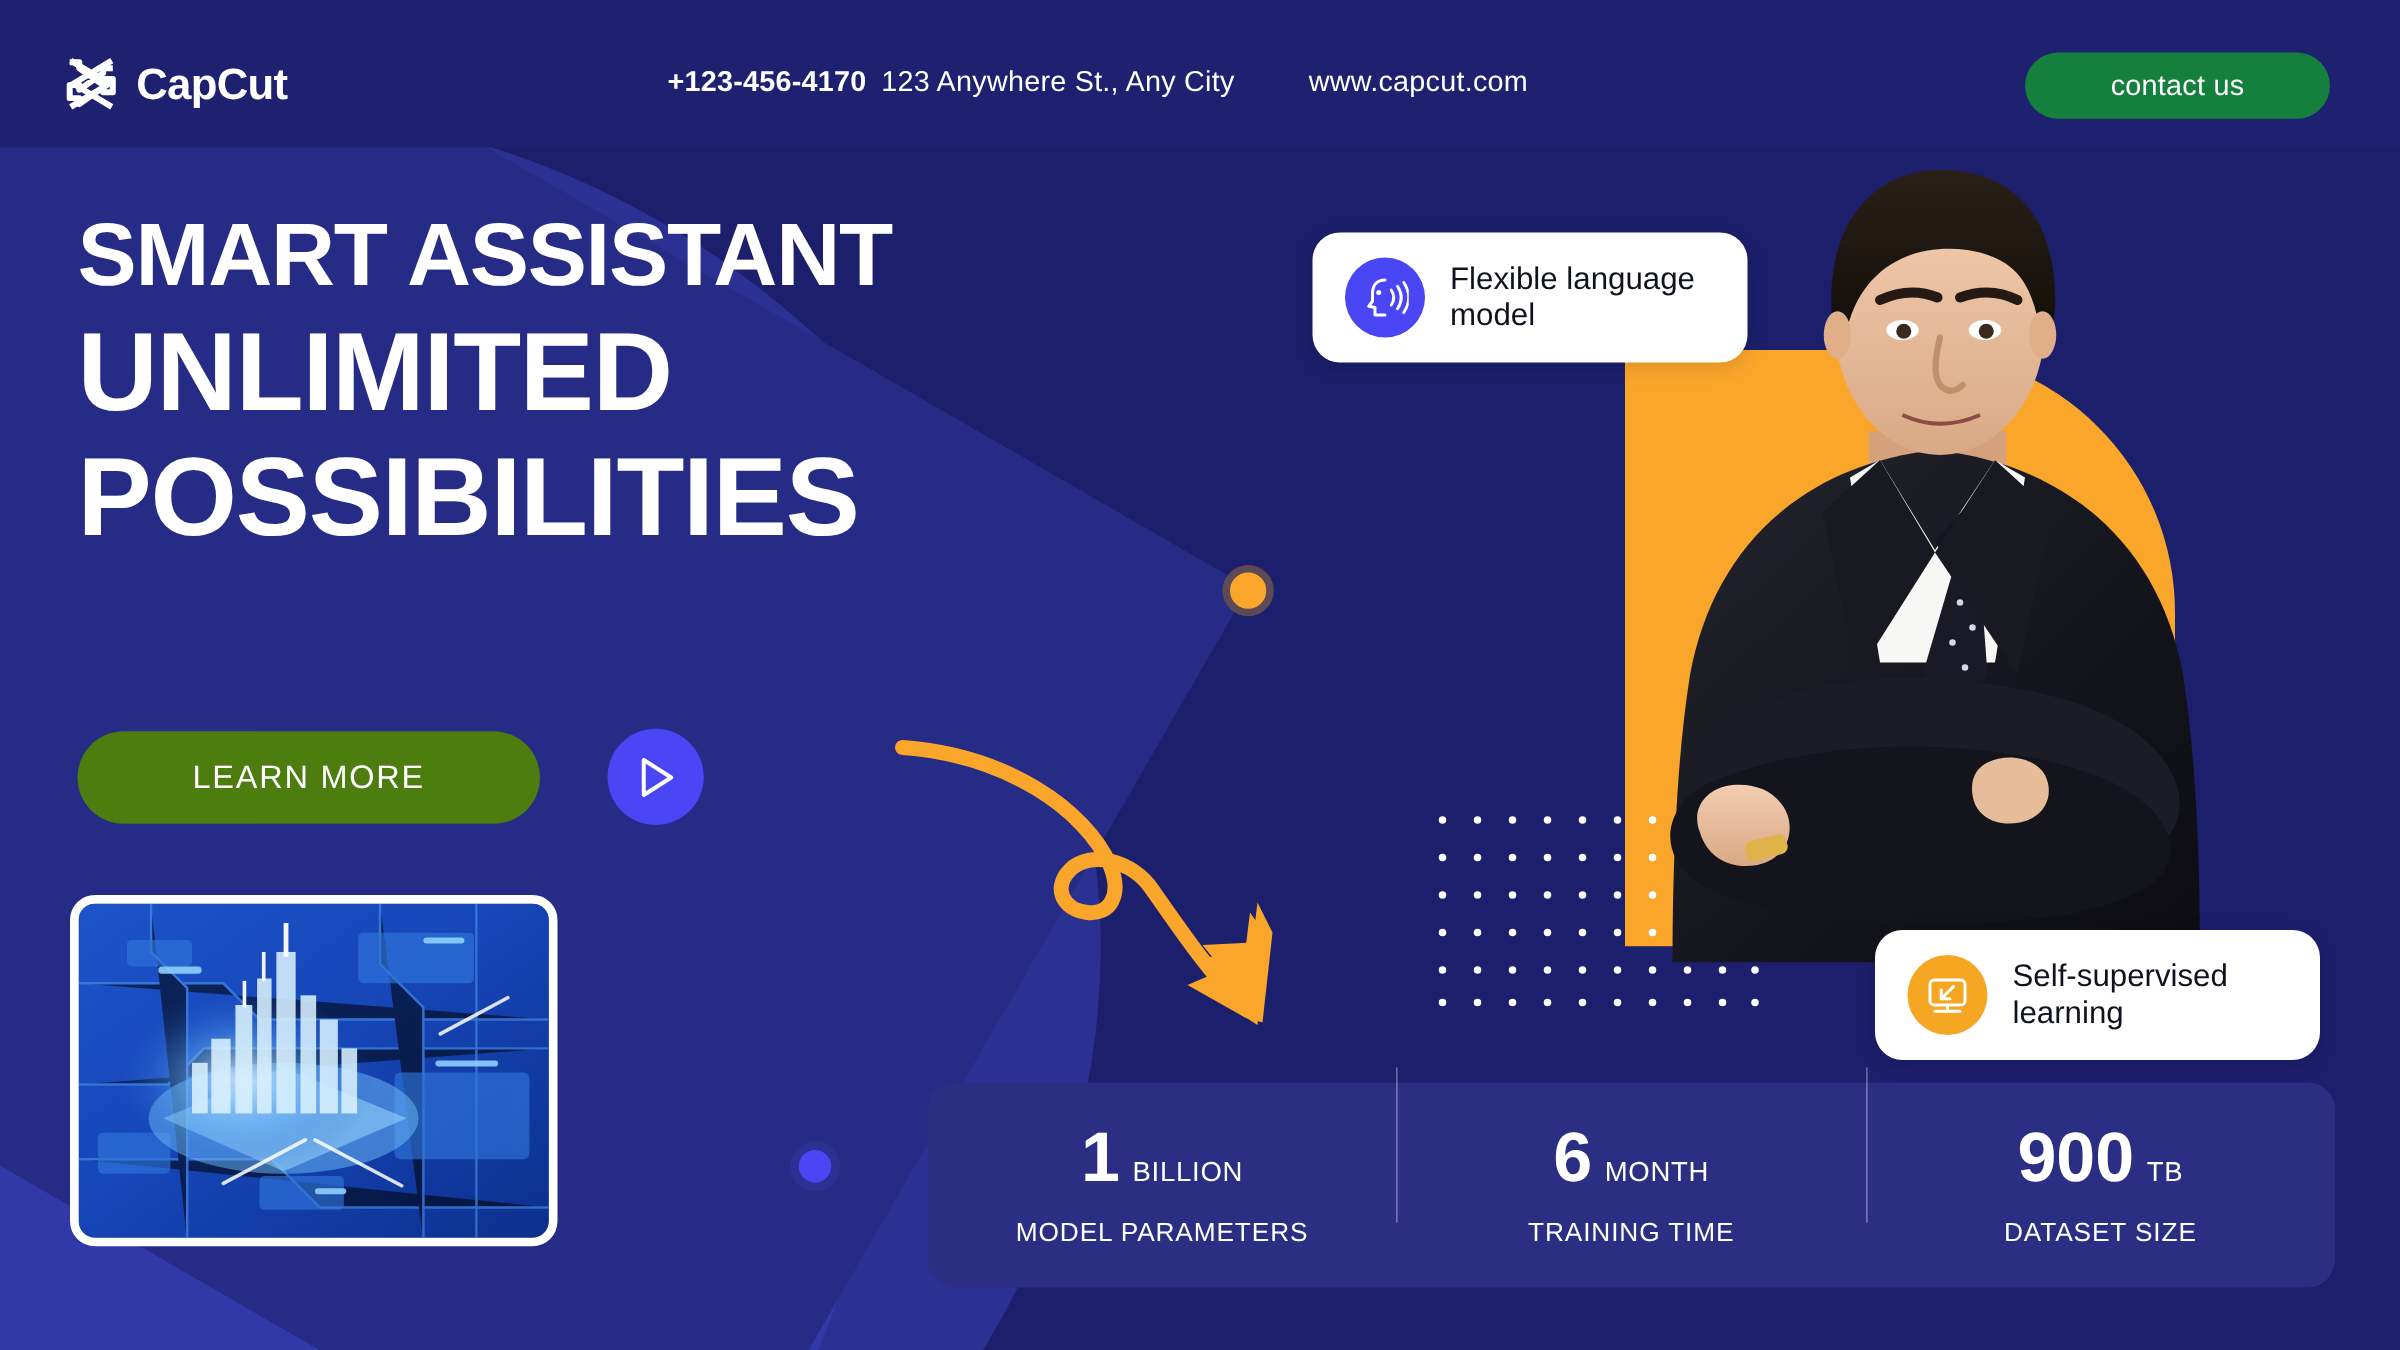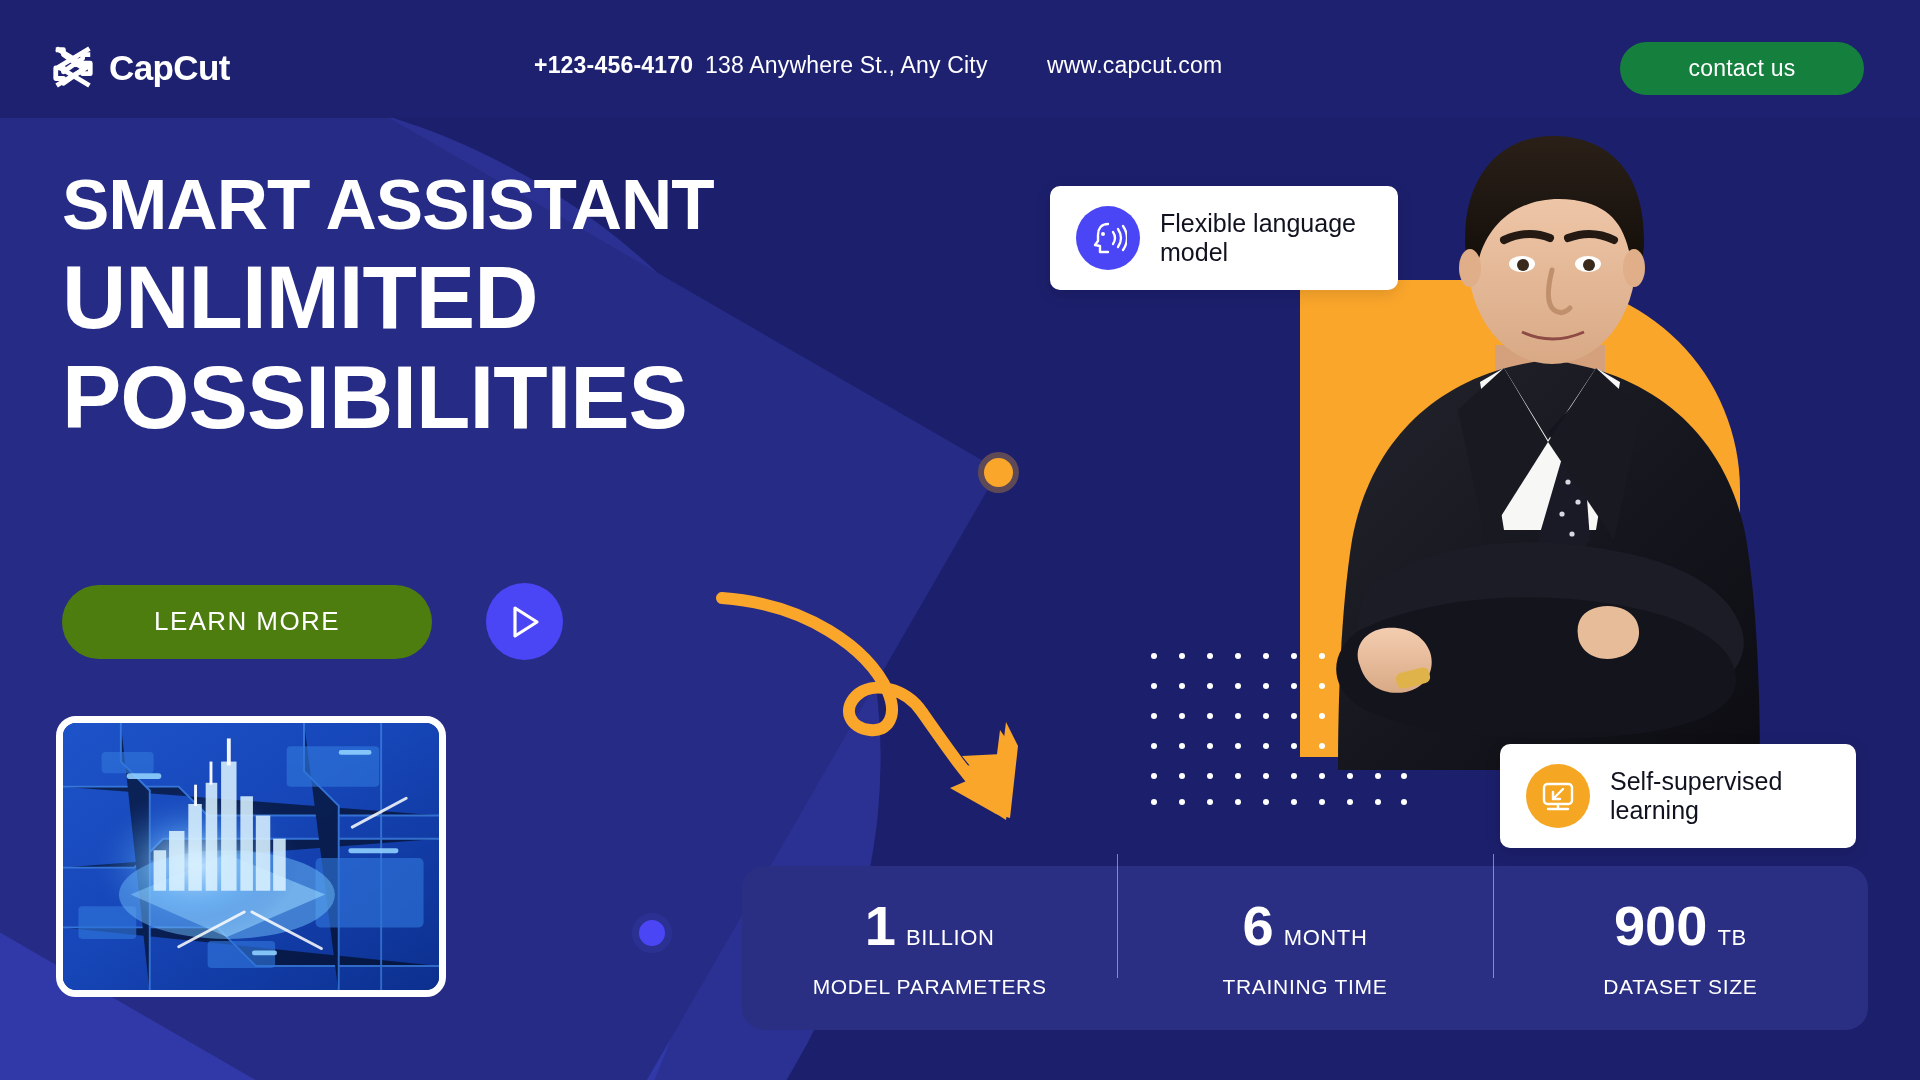--- a/index.html
+++ b/index.html
@@ -93,21 +93,21 @@
 
   
   .orange-panel{
     position:absolute;left:1300px;top:280px;width:440px;height:477px;
     background:#faa62b;border-top-right-radius:210px;z-index:15;
   }
   .person{position:absolute;left:1290px;top:110px;width:520px;height:660px;z-index:22;}
 
   
   .card{
-    position:absolute;background:#fff;border-radius:10px;display:flex;align-items:center;
+    position:absolute;background:#fff;border-radius:22px;display:flex;align-items:center;
     gap:20px;padding:18px 26px;z-index:35;box-shadow:0 4px 16px rgba(0,0,0,0.12);
   }
   .card-a{left:1050px;top:186px;width:348px;height:104px;}
   .card-b{left:1500px;top:696px;width:356px;height:104px;margin-top:48px;}
   .card-icon{width:64px;height:64px;border-radius:50%;flex:0 0 64px;display:flex;align-items:center;justify-content:center;}
   .icon-blue{background:#4b46f5;}
   .icon-orange{background:#f5a623;}
   .card-label{color:#10131f;font-size:25px;line-height:1.18;font-weight:500;}
 
   
@@ -215,21 +215,21 @@
       <g fill="#fff">
         <rect x="5" y="5" width="11" height="38" rx="2" opacity="0"></rect>
       </g>
       <path d="M8 7 h7 v7 l18 13 v-7 h7 v14 h-7 v-7 L15 40 v-7 H8 V26 h7 v7 L33 20 v-7 h7" fill="none" stroke="#fff" stroke-width="0"></path>
       <path d="M9 6 L39 24 L9 42 M39 6 L9 24 L39 42" fill="none" stroke="#fff" stroke-width="5" stroke-linejoin="round" stroke-linecap="square"></path>
     </svg>
     <span class="logo-text">CapCut</span>
   </div>
 
   <span class="nav-item nav-phone">+123-456-4170</span>
-  <span class="nav-item nav-addr">138 Anywhere St., Any City</span>
+  <span class="nav-item nav-addr">123 Anywhere St., Any City</span>
   <span class="nav-item nav-site">www.capcut.com</span>
 
   <button class="btn-contact">contact us</button>
 </div>
 
 <div class="headline">
   <div class="hl-1">SMART ASSISTANT</div>
   <div class="hl-2">UNLIMITED</div>
   <div class="hl-3">POSSIBILITIES</div>
 </div>

